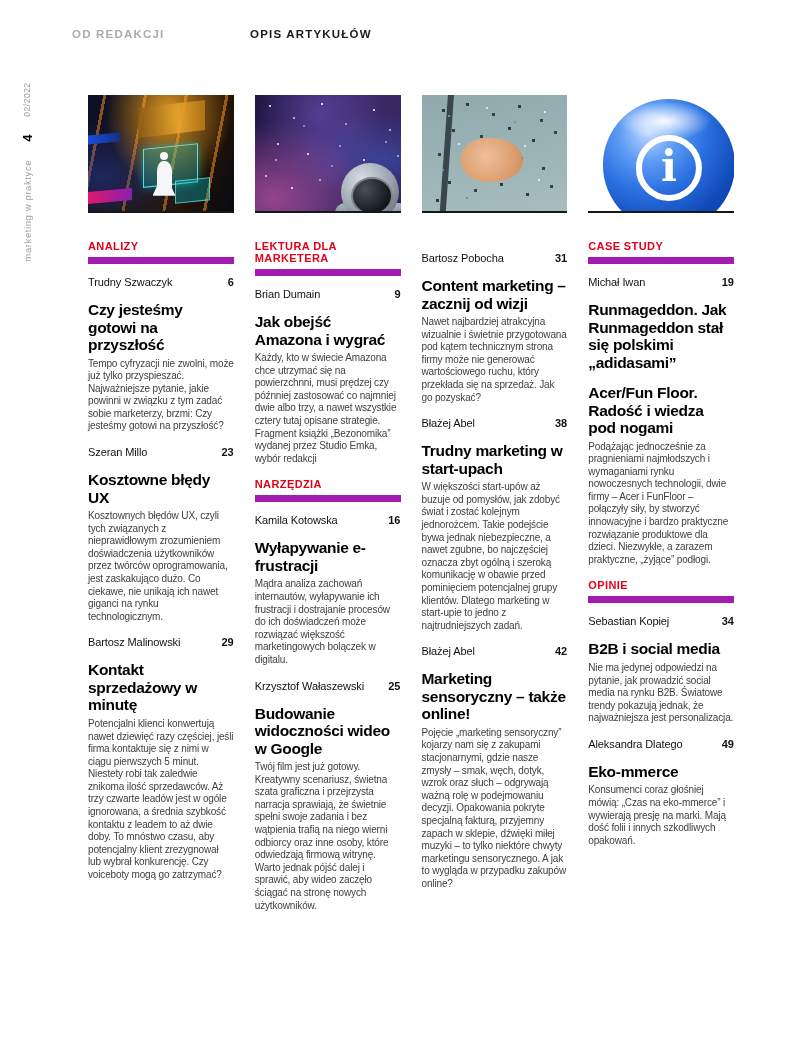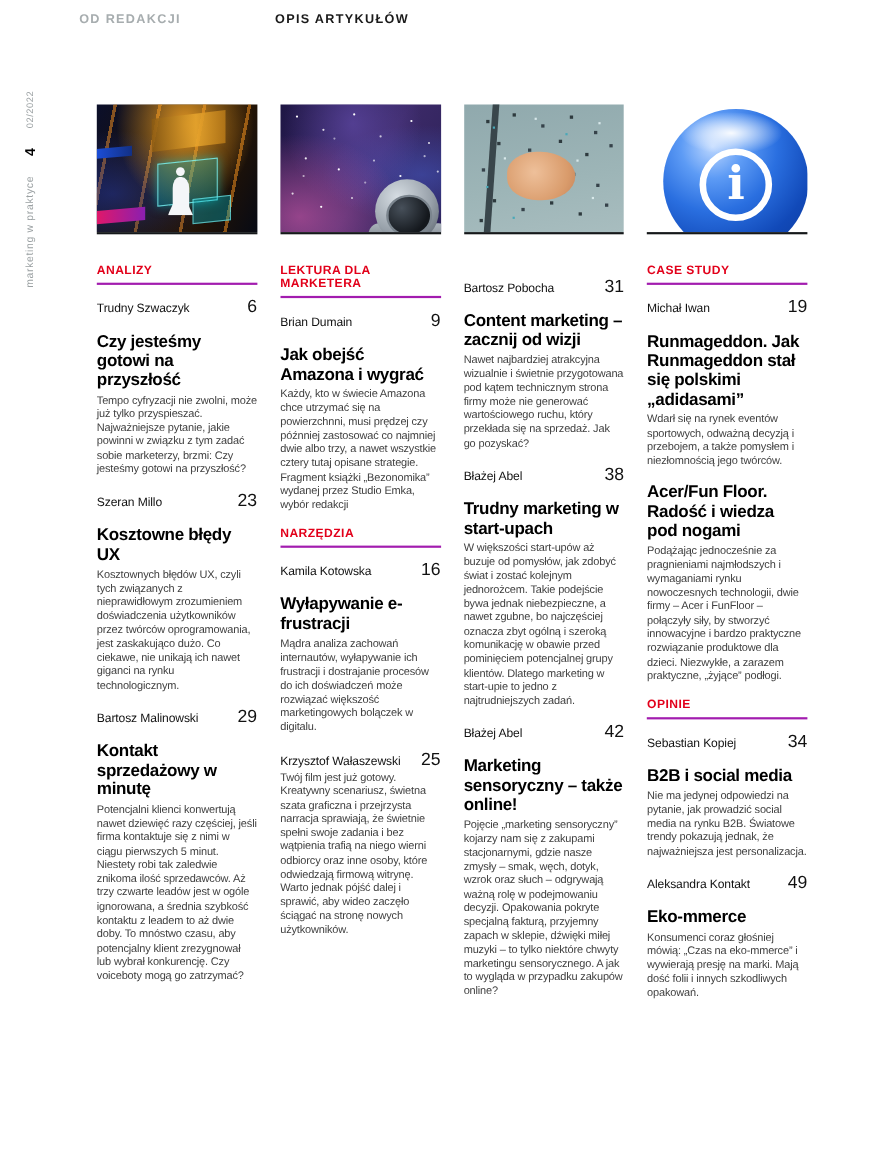--- a/index.html
+++ b/index.html
@@ -3,21 +3,21 @@
 <meta charset="utf-8">
 <style>
   * { margin:0; padding:0; box-sizing:border-box; }
   html,body { background:#ffffff; }
   body {
     width:800px; height:1054px; position:relative; overflow:hidden;
     font-family:"Liberation Sans", sans-serif; color:#111;
   }
 
   
-  .tophead { position:absolute; top:12px; font-weight:bold; font-size:11.5px; letter-spacing:1.2px; }
+  .tophead { position:absolute; top:28px; font-weight:bold; font-size:11.5px; letter-spacing:1.2px; }
   .tophead.left  { left:72px;  color:#a7adaf; }
   .tophead.right { left:250px; color:#1a1a1a; }
 
   
   .spine {
     position:absolute; left:-68px; top:164px; width:190px; height:16px;
     transform:rotate(-90deg);
     display:flex; align-items:center; justify-content:center; gap:18px;
     white-space:nowrap;
   }
@@ -104,26 +104,26 @@
   .ph4 .gloss { position:absolute; left:50%; top:7px; transform:translateX(-46%);
       width:92px; height:38px; border-radius:50%;
       background:radial-gradient(ellipse at center, rgba(255,255,255,.95), rgba(255,255,255,0) 72%); }
   .ph4 .ring { width:66px; height:66px; border:6px solid #fff; border-radius:50%; margin-top:6px;
       display:flex; align-items:center; justify-content:center; }
   .ph4 .iglyph { font-family:"DejaVu Serif", serif; font-weight:bold; font-size:42px; color:#fff; line-height:1; margin-top:-2px; }
 
   
   .section-head {
     color:#e2001a; font-weight:bold; font-size:11px; letter-spacing:.4px;
-    border-bottom:2px solid #a21caf; padding-bottom:5px; margin-bottom:12px; margin-top:2px;
+    border-bottom:7px solid #a21caf; padding-bottom:5px; margin-bottom:12px; margin-top:2px;
   }
   .entry { margin-bottom:13px; }
   .byline { display:flex; justify-content:space-between; align-items:baseline; font-size:11px; color:#111; margin-bottom:2px; }
   .byline .author { letter-spacing:-.1px; }
-  .byline .pageno { font-size:16px; }
+  .byline .pageno { font-size:11px;font-weight:bold; }
   .title { font-size:15.5px; font-weight:bold; color:#000; letter-spacing:-.3px; line-height:1.13; margin:13px 0 4px; }
   .summary { font-size:10px; line-height:1.26; color:#404040; letter-spacing:-.15px; overflow-wrap:break-word; }
 </style>
 </head>
 <body>
 
 <div class="tophead left">OD REDAKCJI</div>
 <div class="tophead right">OPIS ARTYKUŁÓW</div>
 
 <div class="spine">
@@ -202,20 +202,21 @@
       </div>
       <h3 class="title">Wyłapywanie e-frustracji</h3>
       <p class="summary">Mądra analiza zachowań internautów, wyłapywanie ich frustracji i dostrajanie procesów do ich doświadczeń może rozwiązać większość marketingowych bolączek w digitalu.</p>
     </article>
 
     <article class="entry">
       <div class="byline">
         <span class="author">Krzysztof Wałaszewski</span>
         <span class="pageno">25</span>
       </div>
+      <h3 class="title">Budowanie widoczności wideo w Google</h3>
       <p class="summary">Twój film jest już gotowy. Kreatywny scenariusz, świetna szata graficzna i przejrzysta narracja sprawiają, że świetnie spełni swoje zadania i bez wątpienia trafią na niego wierni odbiorcy oraz inne osoby, które odwiedzają firmową witrynę. Warto jednak pójść dalej i sprawić, aby wideo zaczęło ściągać na stronę nowych użytkowników.</p>
     </article>
   </div>
 
   <div class="col">
     <div class="photo ph3">
       <div class="bar"></div>
       <div class="shards-dark"></div>
       <div class="shards-cyan"></div>
       <div class="fist"></div>
@@ -262,42 +263,41 @@
     </div>
 
     <div class="section-head">CASE STUDY</div>
 
     <article class="entry">
       <div class="byline">
         <span class="author">Michał Iwan</span>
         <span class="pageno">19</span>
       </div>
       <h3 class="title">Runmageddon. Jak Runmageddon stał się polskimi „adidasami”</h3>
-      <p class="summary">Wdarł się na rynek eventów sportowych, odważną decyzją i przebojem, a także pomysłem i niezłomnością jego twórców.</p>
     </article>
 
     <article class="entry">
       <h3 class="title">Acer/Fun Floor. Radość i wiedza pod nogami</h3>
       <p class="summary">Podążając jednocześnie za pragnieniami najmłodszych i wymaganiami rynku nowoczesnych technologii, dwie firmy – Acer i FunFloor – połączyły siły, by stworzyć innowacyjne i bardzo praktyczne rozwiązanie produktowe dla dzieci. Niezwykłe, a zarazem praktyczne, „żyjące” podłogi.</p>
     </article>
 
     <div class="section-head">OPINIE</div>
 
     <article class="entry">
       <div class="byline">
         <span class="author">Sebastian Kopiej</span>
         <span class="pageno">34</span>
       </div>
       <h3 class="title">B2B i social media</h3>
       <p class="summary">Nie ma jedynej odpowiedzi na pytanie, jak prowadzić social media na rynku B2B. Światowe trendy pokazują jednak, że najważniejsza jest personalizacja.</p>
     </article>
 
     <article class="entry">
       <div class="byline">
-        <span class="author">Aleksandra Kontakt</span>
+        <span class="author">Aleksandra Dlatego</span>
         <span class="pageno">49</span>
       </div>
       <h3 class="title">Eko-mmerce</h3>
       <p class="summary">Konsumenci coraz głośniej mówią: „Czas na eko-mmerce” i wywierają presję na marki. Mają dość folii i innych szkodliwych opakowań.</p>
     </article>
   </div>
 
 </div>
 
 </body></html>

